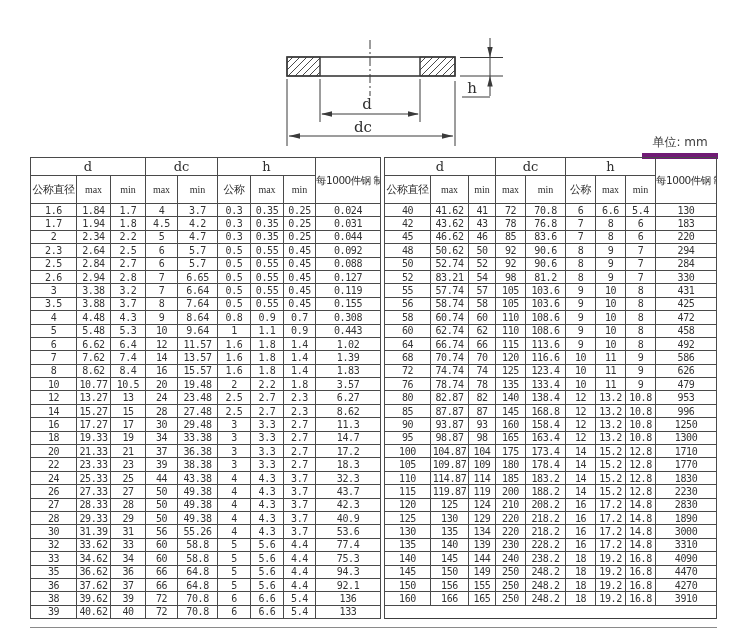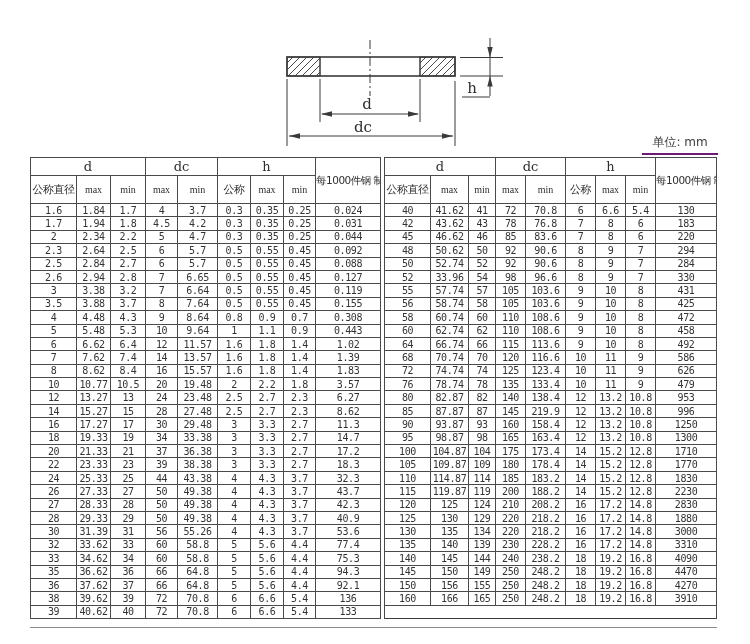--- a/index.html
+++ b/index.html
@@ -6,21 +6,21 @@
   body{
     width:750px;height:644px;position:relative;overflow:hidden;
     background:#ffffff;color:#2f2f2f;
     font-family:"DejaVu Sans","Liberation Sans",sans-serif;
   }
   
   #diagram-svg{position:absolute;left:0;top:0;width:750px;height:158px;}
   .dim-label{font-family:"DejaVu Serif","Liberation Serif",serif;font-size:15px;fill:#2f2f2f;}
   #unit-label{
     position:absolute;left:642px;top:134px;width:76px;text-align:center;
-    font-size:12px;color:#3a3a3a;border-bottom:2px solid #701a75;padding-bottom:2px;
+    font-size:12px;color:#3a3a3a;border-bottom:6px solid #701a75;padding-bottom:2px;
   }
   
   table.spec{
     position:absolute;top:157px;border-collapse:collapse;table-layout:fixed;
     border:1px solid #3c3c3c;
   }
   #left-table{left:30px;width:350px;}
   #right-table{left:384px;width:332px;}
   .spec th,.spec td{
     border:1px solid #4a4a4a;padding:0;text-align:center;vertical-align:middle;
@@ -550,24 +550,24 @@
         <td>52</td>
         <td>92</td>
         <td>90.6</td>
         <td>8</td>
         <td>9</td>
         <td>7</td>
         <td>284</td>
       </tr>
       <tr>
         <td>52</td>
-        <td>33.96</td>
+        <td>83.21</td>
         <td>54</td>
         <td>98</td>
-        <td>96.6</td>
+        <td>81.2</td>
         <td>8</td>
         <td>9</td>
         <td>7</td>
         <td>330</td>
       </tr>
       <tr>
         <td>55</td>
         <td>57.74</td>
         <td>57</td>
         <td>105</td>
@@ -663,21 +663,21 @@
         <td>12</td>
         <td>13.2</td>
         <td>10.8</td>
         <td>953</td>
       </tr>
       <tr>
         <td>85</td>
         <td>87.87</td>
         <td>87</td>
         <td>145</td>
-        <td>219.9</td>
+        <td>168.8</td>
         <td>12</td>
         <td>13.2</td>
         <td>10.8</td>
         <td>996</td>
       </tr>
       <tr>
         <td>90</td>
         <td>93.87</td>
         <td>93</td>
         <td>160</td>
@@ -755,21 +755,21 @@
       </tr>
       <tr>
         <td>125</td>
         <td>130</td>
         <td>129</td>
         <td>220</td>
         <td>218.2</td>
         <td>16</td>
         <td>17.2</td>
         <td>14.8</td>
-        <td>1880</td>
+        <td>1890</td>
       </tr>
       <tr>
         <td>130</td>
         <td>135</td>
         <td>134</td>
         <td>220</td>
         <td>218.2</td>
         <td>16</td>
         <td>17.2</td>
         <td>14.8</td>

